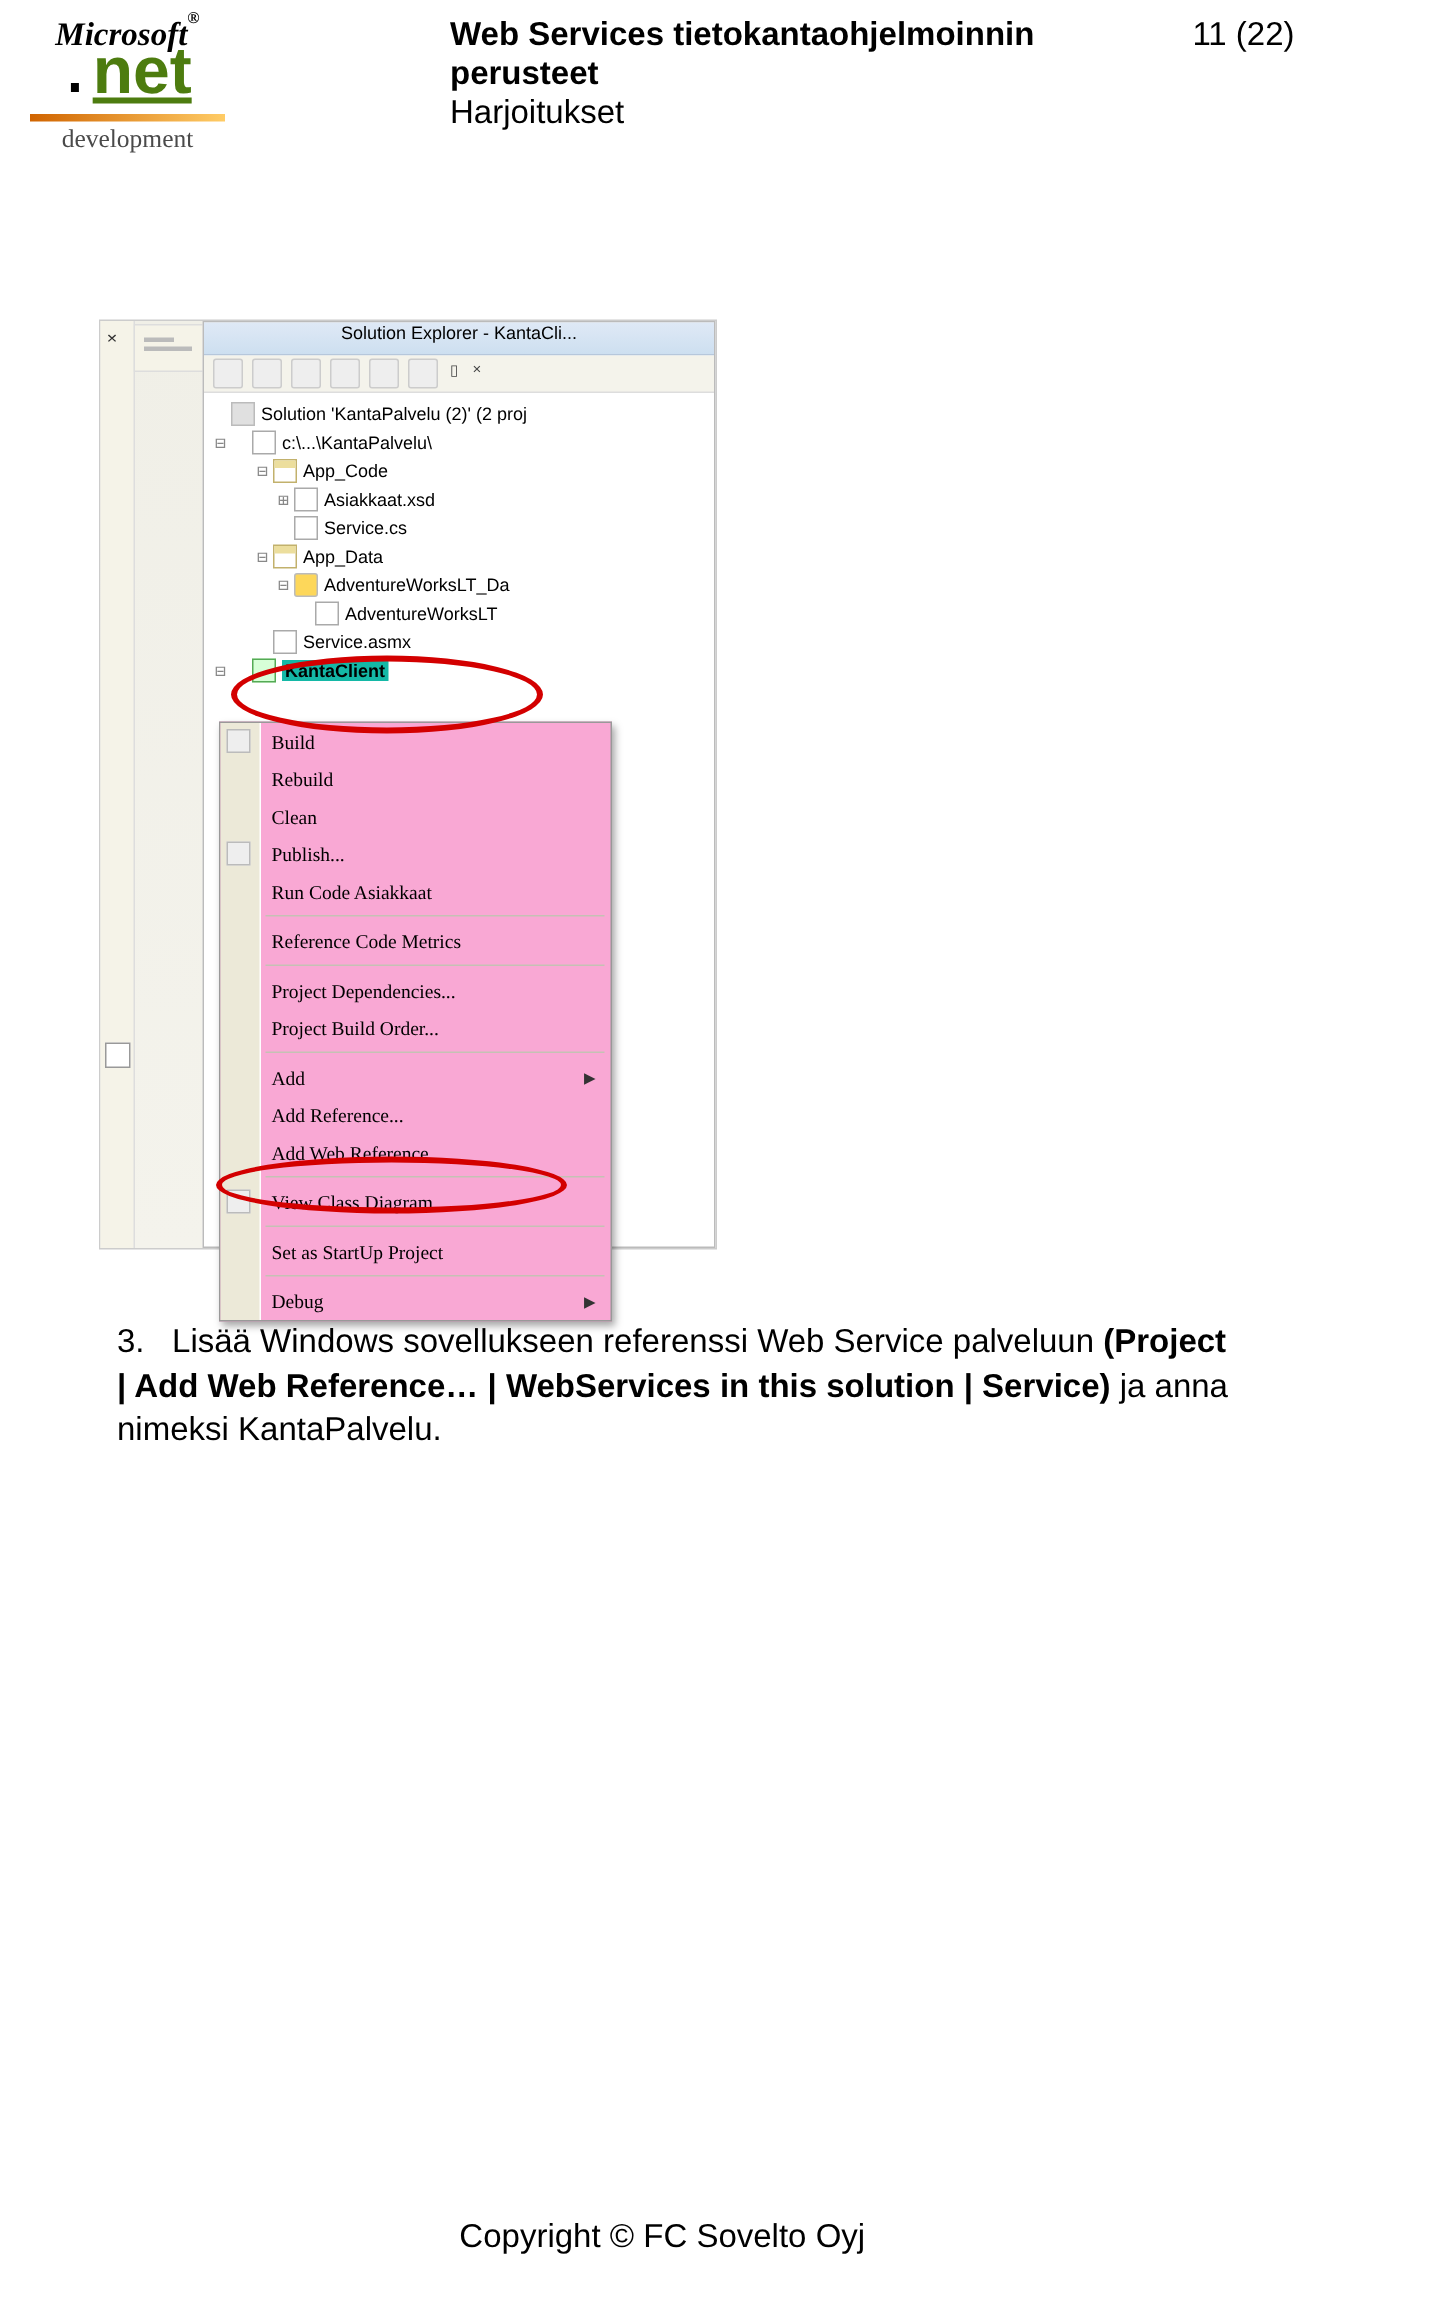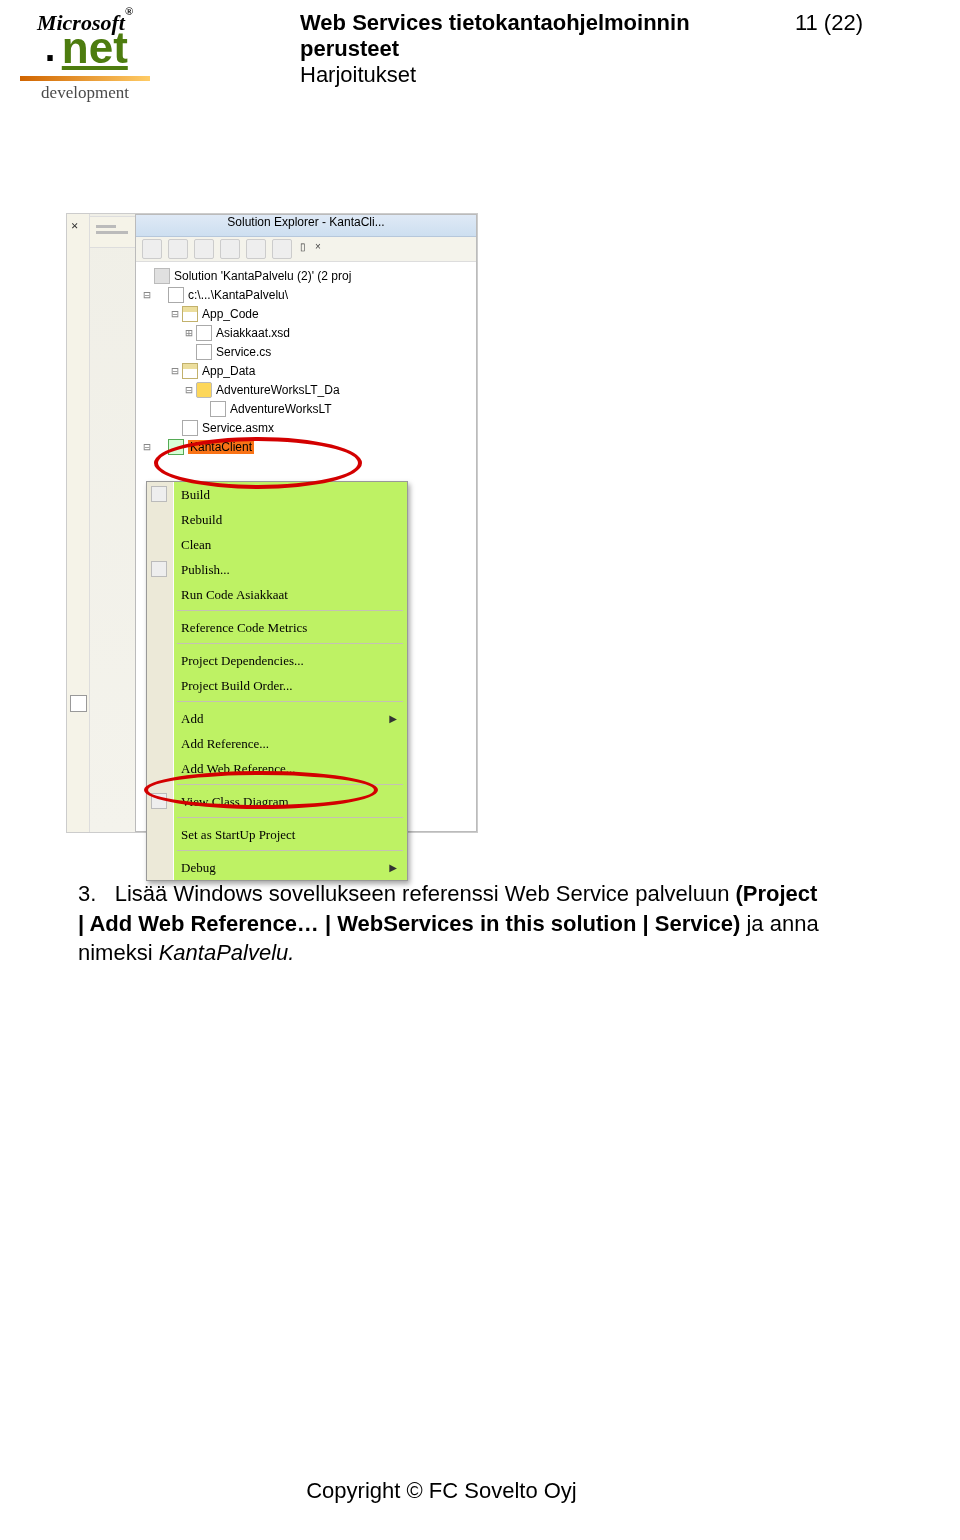--- a/index.html
+++ b/index.html
@@ -87,34 +87,34 @@
   .tree-row { display:flex; align-items:center; height:19px; white-space:nowrap; }
   .tw { display:inline-block; text-align:center; color:#888; font:12px/12px monospace;}
   .expander{ width:14px; color:#888;}
   .ic { width:16px;height:16px; display:inline-block; margin-right:4px; background:#e0e0e0; border:1px solid #bbb; box-sizing:border-box;}
   .ic.fold { background:#fff; border:1px solid #c2b16c;}
   .ic.fold::before{content:"";display:block;height:5px;background:#ecde9d;}
   .ic.db { background:#fdd75a; border-radius:2px;}
   .ic.csf { background:#fff; border:1px solid #aaa;}
   .ic.cfg { background:#ddeeff;}
   .ic.csp { background:#d7ffd7; border:1px solid #5a5;}
-  .tree .sel { background:#f97316; padding:0 2px;}
+  .tree .sel { background:#14b8a6; padding:0 2px;font-weight:bold;}
   .red-oval {
     position:absolute; border:4px solid #d30000; border-radius:50%;
     pointer-events:none;
   }
-  .ctx { position:absolute; left:80px; top:268px; width:260px; background:#bef264; border:1px solid #999; box-shadow:2px 3px 5px rgba(0,0,0,0.35); font:13px Tahoma;}
+  .ctx { position:absolute; left:80px; top:268px; width:260px; background:#f9a8d4; border:1px solid #999; box-shadow:2px 3px 5px rgba(0,0,0,0.35); font:13px Tahoma;}
   .ctx .strip{position:absolute; left:0; top:0; bottom:0; width:26px; background:#ece9d8; border-right:1px solid #fff;}
   .ctx-item { position:relative; height:25px; display:flex; align-items:center; padding-left:34px; padding-right:10px;}
   .ctx-item.sep { height:1px; border-top:1px solid #c5c1b4; margin:3px 4px 3px 30px; padding:0;}
   .ctx-item .arrow { margin-left:auto; font:10px Arial; color:#333;}
   .ctx-item .ci-ic { position:absolute; left:4px; top:4px; width:16px;height:16px; background:#eee; border:1px solid #bbb; box-sizing:border-box;}
   .body-text { margin: 46px 60px 0 78px; font:22px Arial; line-height:1.35; }
   .body-text .num { display:inline; }
-  .italic { font-style: italic; }
+  .italic { }
   .footer { position:absolute; bottom:36px; left:0; right:0; text-align:center; font:22px Arial;}
   .outer-left-stub {
     position:absolute; left:22px; top:2px; width:46px; height:30px;
     background:#f5f3e8; border:1px solid #ddd;
   }
   .outer-left-stub::before{
     content:""; position:absolute; top:8px; left:6px; width:20px; height:3px; background:#bbb;
   }
   .outer-left-stub::after{
     content:""; position:absolute; top:14px; left:6px; width:32px; height:3px; background:#bbb;

